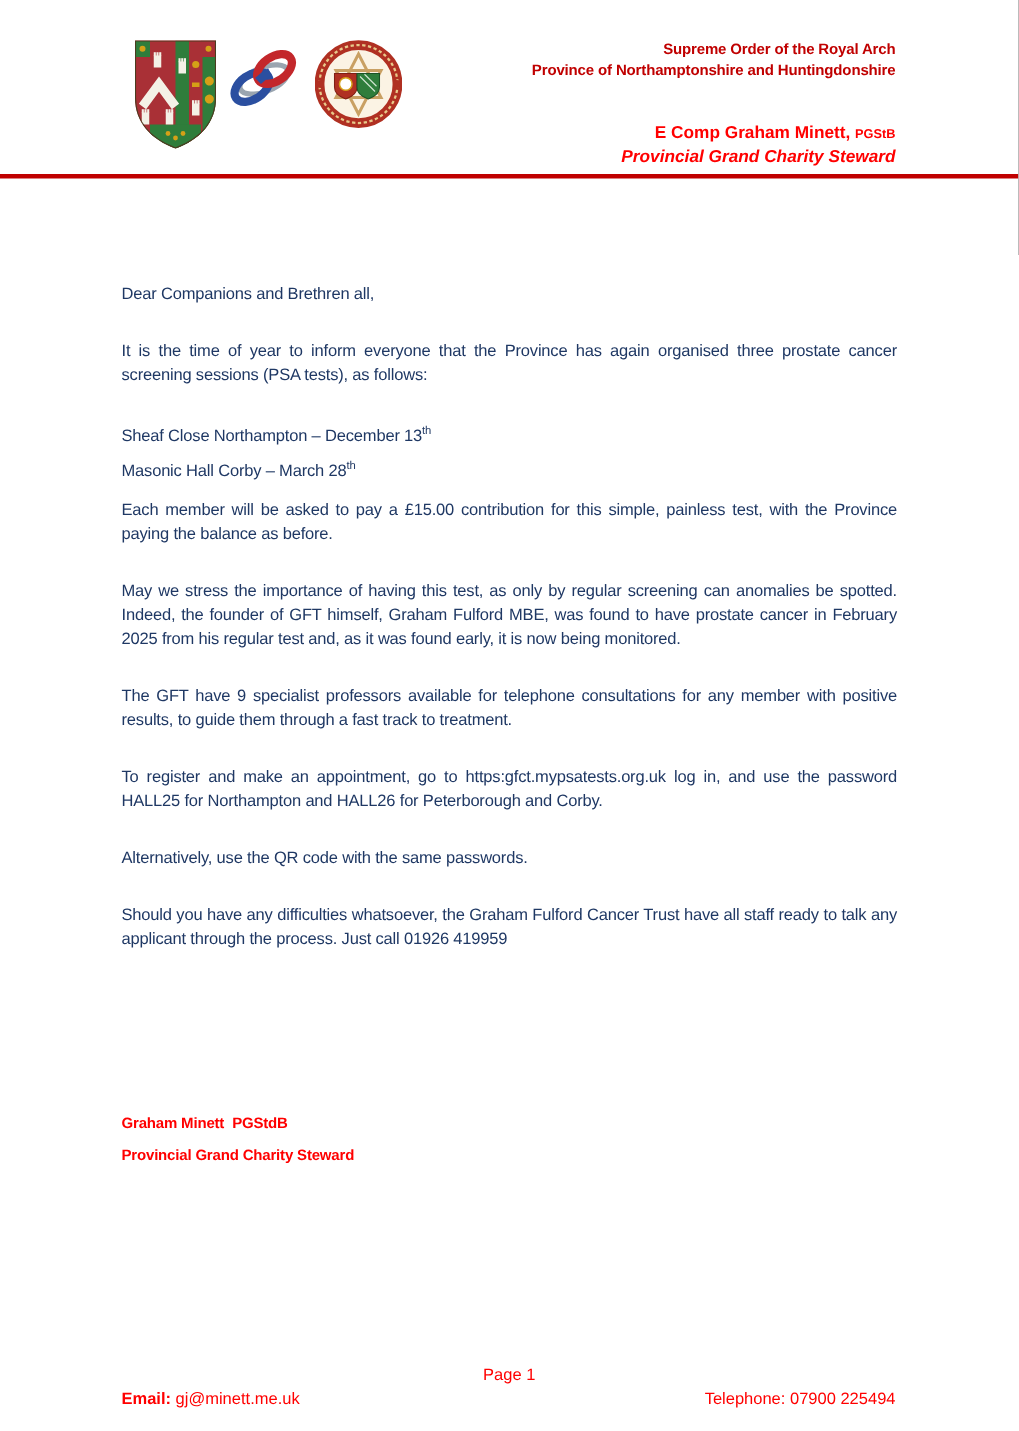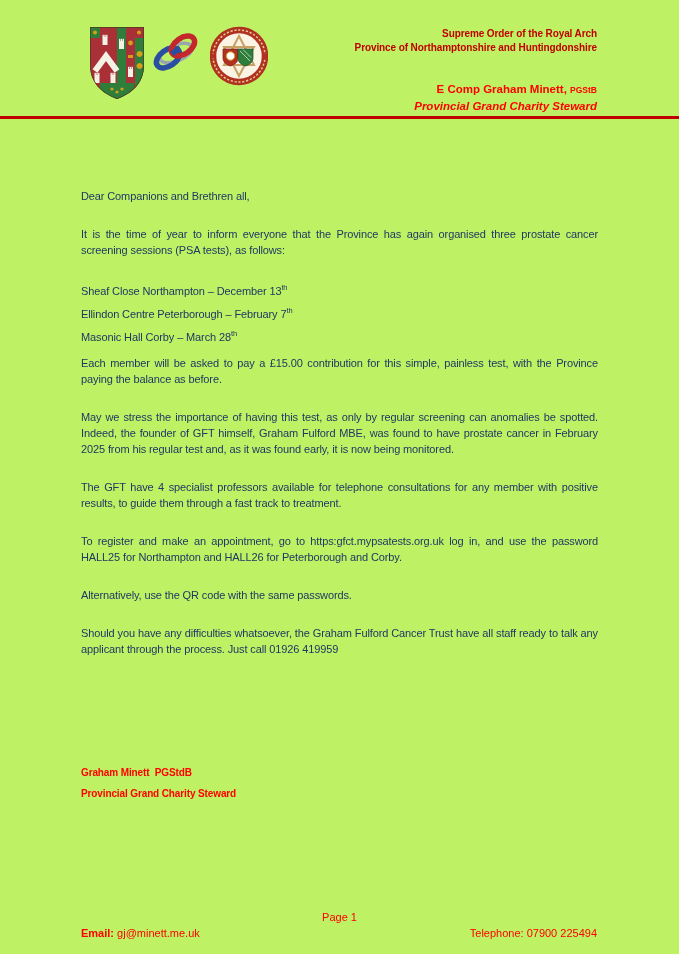--- a/index.html
+++ b/index.html
@@ -1,17 +1,17 @@
 <!DOCTYPE html>
 <html><head>
 <meta charset="utf-8">
 <style>
   html,body{margin:0;padding:0;background:#888;}
   .page{
-    position:relative;width:679px;height:954px;background:#bef264;
+    position:relative;width:679px;height:954px;background:#ffffff;
     margin:0 auto;overflow:hidden;
     font-family:"Liberation Sans",sans-serif;
   }
   
   .logo{position:absolute;display:block;}
   .logo-shield{left:88px;top:25px;width:58px;height:76px;}
   .logo-chain{left:152px;top:32px;width:48px;height:42px;}
   .logo-badge{left:210px;top:24px;width:58px;height:64px;}
   .header-text{
     position:absolute;top:27px;right:82px;text-align:right;
@@ -134,27 +134,26 @@
 
   <div class="rule"></div>
 
   <main class="body">
     <p class="salutation">Dear Companions and Brethren all,</p>
 
     <p class="para">It is the time of year to inform everyone that the Province has again organised three prostate cancer screening sessions (PSA tests), as follows:</p>
 
     <div class="venues">
       <div class="venue"><span>Sheaf Close Northampton – December 13</span><sup>th</sup></div>
-      <div class="venue"><span>Ellindon Centre Peterborough – February 7</span><sup>th</sup></div>
       <div class="venue"><span>Masonic Hall Corby – March 28</span><sup>th</sup></div>
     </div>
 
     <p class="para">Each member will be asked to pay a £15.00 contribution for this simple, painless test, with the Province paying the balance as before.</p>
     <p class="para">May we stress the importance of having this test, as only by regular screening can anomalies be spotted.  Indeed, the founder of GFT himself, Graham Fulford MBE, was found to have prostate cancer in February 2025 from his regular test and, as it was found early, it  is now being monitored.</p>
-    <p class="para">The GFT  have 4 specialist professors available for telephone consultations for any member with positive results, to guide them through a fast track to treatment.</p>
+    <p class="para">The GFT  have 9 specialist professors available for telephone consultations for any member with positive results, to guide them through a fast track to treatment.</p>
     <p class="para">To register and make an appointment, go to  https:gfct.mypsatests.org.uk   log in, and use the password HALL25 for Northampton and HALL26 for Peterborough and Corby.</p>
     <p class="para">Alternatively, use the QR code with the same passwords.</p>
     <p class="para">Should you have any difficulties whatsoever, the Graham Fulford Cancer Trust have all staff ready to talk any applicant through the process. Just call 01926 419959</p>
 
     <div class="signature">
       <div>Graham Minett  PGStdB</div>
       <div>Provincial Grand Charity Steward</div>
     </div>
   </main>
 

